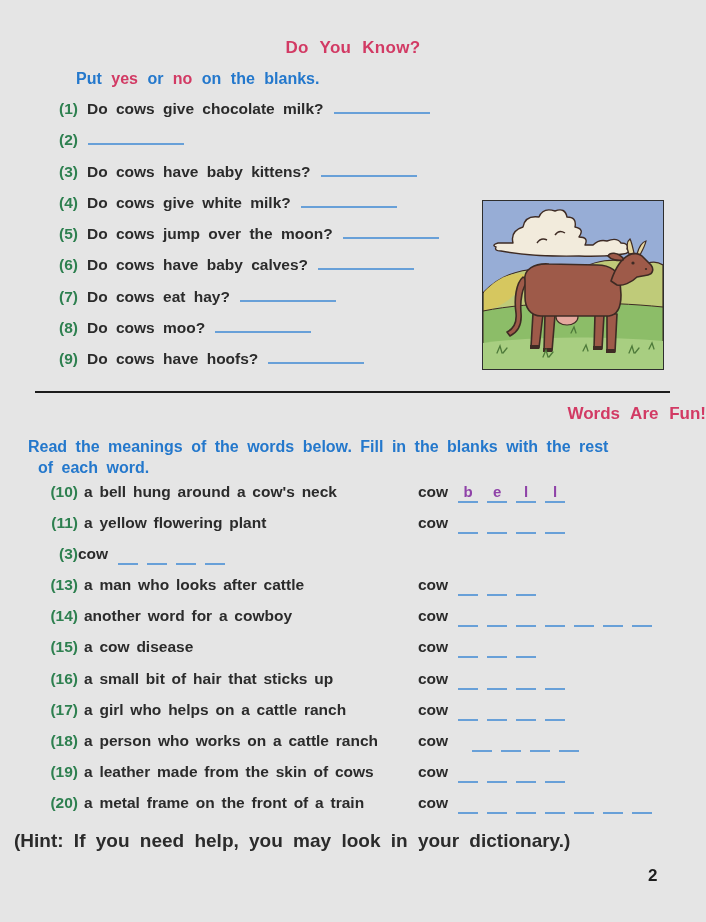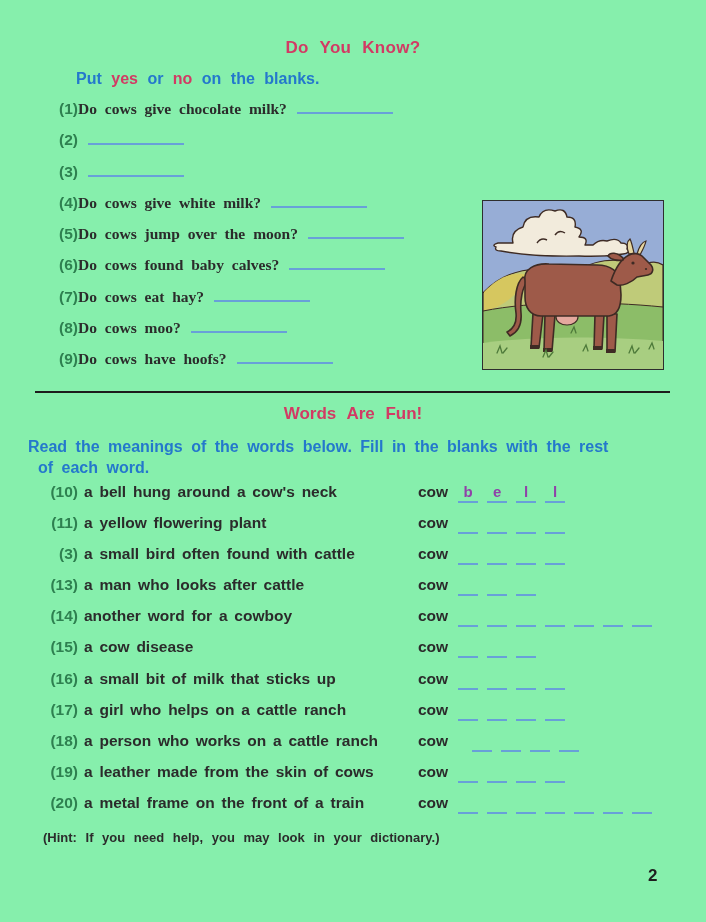--- a/index.html
+++ b/index.html
@@ -1,35 +1,35 @@
 <!DOCTYPE html>
 <html style="--title_pink: #d23a64; --text_blue: #2478cc; --number_green: #2e8050; --answer_purple: #8f42a8; --blank_blue: #68a0d8; --ink: #2b2b2b; --divider: #1c1c1c; --il_sky: #97add6; --il_cloud: #f2ebdc; --il_hill: #bfcb79; --il_hill_yellow: #d6c75f; --il_grass: #8cbd68; --il_grass_light: #a8ce81; --il_cow: #9e5a49; --il_udder: #e4a89e; --il_horn: #e6d6a0; --il_outline: #3e2b24; --il_tuft: #4e7a3a;"><head>
 <meta charset="utf-8">
 <style>
   html,body { margin:0; padding:0; background:#ffffff; }
   .page {
-    position:relative; width:706px; height:922px; background:#86efac;
+    position:relative; width:706px; height:922px; background:#e5e5e5;
     font-family:"Liberation Sans", sans-serif; color:var(--ink);
     overflow:hidden;
   }
 
   
   .s1-title {
     position:absolute; top:38px; left:0; right:0; text-align:center;
     font-size:17px; font-weight:700; color:var(--title_pink);
     word-spacing:6px; letter-spacing:0.3px;
   }
   .s1-instruction {
     position:absolute; top:70px; left:28px;
     font-size:16px; font-weight:700; word-spacing:5px;margin-left:48px;
   }
   .questions { position:absolute; top:100px; left:0; width:706px; }
   .q-row { display:flex; align-items:baseline; height:31.3px; font-size:15.5px; font-weight:600; }
   .q-num { flex:0 0 78px; text-align:right; color:var(--number_green); }
-  .q-text { word-spacing:4px; white-space:nowrap;font-family:Liberation Serif, serif; }
+  .q-text { margin-left:9px; word-spacing:4px; white-space:nowrap; }
   .q-blank {
     display:inline-block; width:96px; margin-left:10px;
     border-bottom:2px solid var(--blank_blue);
   }
 
   
   .illustration {
     position:absolute; top:200px; left:482px; width:180px; height:168px;
     border:1px solid #2e2e2e; box-sizing:content-box;
   }
@@ -45,21 +45,21 @@
   .udder      { fill:var(--il_udder); stroke:var(--il_outline); stroke-width:1.2; }
   .hoof       { fill:var(--il_outline); }
   .tuft       { stroke:var(--il_tuft); fill:none; stroke-width:1.3; stroke-linecap:round; }
   .detail     { fill:var(--il_outline); }
 
   
   .divider { position:absolute; top:391px; left:35px; width:635px; border-top:2px solid var(--divider); }
 
   
   .s2-title {
-    position:absolute; top:404px; left:0; right:0; text-align:center;
+    position:absolute; top:404px; left:0; right:0; text-align:right;
     font-size:17px; font-weight:700; color:var(--title_pink); word-spacing:6px;
   }
   .s2-instruction {
     position:absolute; top:436px; left:28px; width:660px;
     font-size:16px; font-weight:700; color:var(--text_blue);
     word-spacing:4px; line-height:21px;
   }
   .s2-instruction .line2 { padding-left:10px; }
   .items { position:absolute; top:483px; left:0; width:706px; }
   .item-row { display:flex; align-items:baseline; height:31.1px; font-size:15.5px; font-weight:600; }
@@ -67,22 +67,22 @@
   .i-text { margin-left:6px; flex:0 0 334px; word-spacing:2.5px; white-space:nowrap; overflow:visible; }
   .i-cow { white-space:nowrap; }
   .letter-blanks { display:inline-flex; gap:9px; margin-left:10px; }
   .letter-blank {
     display:inline-block; width:20px; height:18px; line-height:17px;
     text-align:center; border-bottom:2px solid var(--blank_blue);
     color:var(--answer_purple); font-weight:700; font-size:15px;
   }
 
   .hint {
-    position:absolute; top:830px; left:43px;
-    font-size:13px; font-weight:600; word-spacing:5px; color:var(--ink);
+    position:absolute; top:830px; left:14px;
+    font-size:19px; font-weight:600; word-spacing:5px; color:var(--ink);
   }
   .page-num {
     position:absolute; top:866px; left:648px;
     font-size:17px; font-weight:700; color:#1d1d1d;
   }
   .c-pink { color:var(--title_pink); }
   .c-blue { color:var(--text_blue); }
 </style>
 </head>
 <body>
@@ -98,35 +98,36 @@
     <span class="q-num">(1)</span>
     <span class="q-text">Do cows give chocolate milk?</span>
     <span class="q-blank"></span>
   </div>
       <div class="q-row">
     <span class="q-num">(2)</span>
     <span class="q-blank"></span>
   </div>
       <div class="q-row">
     <span class="q-num">(3)</span>
+    <span class="q-text">Do cows have baby kittens?</span>
     <span class="q-blank"></span>
   </div>
       <div class="q-row">
     <span class="q-num">(4)</span>
     <span class="q-text">Do cows give white milk?</span>
     <span class="q-blank"></span>
   </div>
       <div class="q-row">
     <span class="q-num">(5)</span>
     <span class="q-text">Do cows jump over the moon?</span>
     <span class="q-blank"></span>
   </div>
       <div class="q-row">
     <span class="q-num">(6)</span>
-    <span class="q-text">Do cows found baby calves?</span>
+    <span class="q-text">Do cows have baby calves?</span>
     <span class="q-blank"></span>
   </div>
       <div class="q-row">
     <span class="q-num">(7)</span>
     <span class="q-text">Do cows eat hay?</span>
     <span class="q-blank"></span>
   </div>
       <div class="q-row">
     <span class="q-num">(8)</span>
     <span class="q-text">Do cows moo?</span>
@@ -209,21 +210,20 @@
     <span class="i-cow">cow</span>
     <span class="letter-blanks">
           <span class="letter-blank">&nbsp;</span>
           <span class="letter-blank">&nbsp;</span>
           <span class="letter-blank">&nbsp;</span>
           <span class="letter-blank">&nbsp;</span>
         </span>
   </div>
       <div class="item-row">
     <span class="i-num">(3)</span>
-    <span class="i-text">a small bird often found with cattle</span>
     <span class="i-cow">cow</span>
     <span class="letter-blanks">
           <span class="letter-blank">&nbsp;</span>
           <span class="letter-blank">&nbsp;</span>
           <span class="letter-blank">&nbsp;</span>
           <span class="letter-blank">&nbsp;</span>
         </span>
   </div>
       <div class="item-row">
     <span class="i-num">(13)</span>
@@ -254,21 +254,21 @@
     <span class="i-text">a cow disease</span>
     <span class="i-cow">cow</span>
     <span class="letter-blanks">
           <span class="letter-blank">&nbsp;</span>
           <span class="letter-blank">&nbsp;</span>
           <span class="letter-blank">&nbsp;</span>
         </span>
   </div>
       <div class="item-row">
     <span class="i-num">(16)</span>
-    <span class="i-text">a small bit of milk that sticks up</span>
+    <span class="i-text">a small bit of hair that sticks up</span>
     <span class="i-cow">cow</span>
     <span class="letter-blanks">
           <span class="letter-blank">&nbsp;</span>
           <span class="letter-blank">&nbsp;</span>
           <span class="letter-blank">&nbsp;</span>
           <span class="letter-blank">&nbsp;</span>
         </span>
   </div>
       <div class="item-row">
     <span class="i-num">(17)</span>

